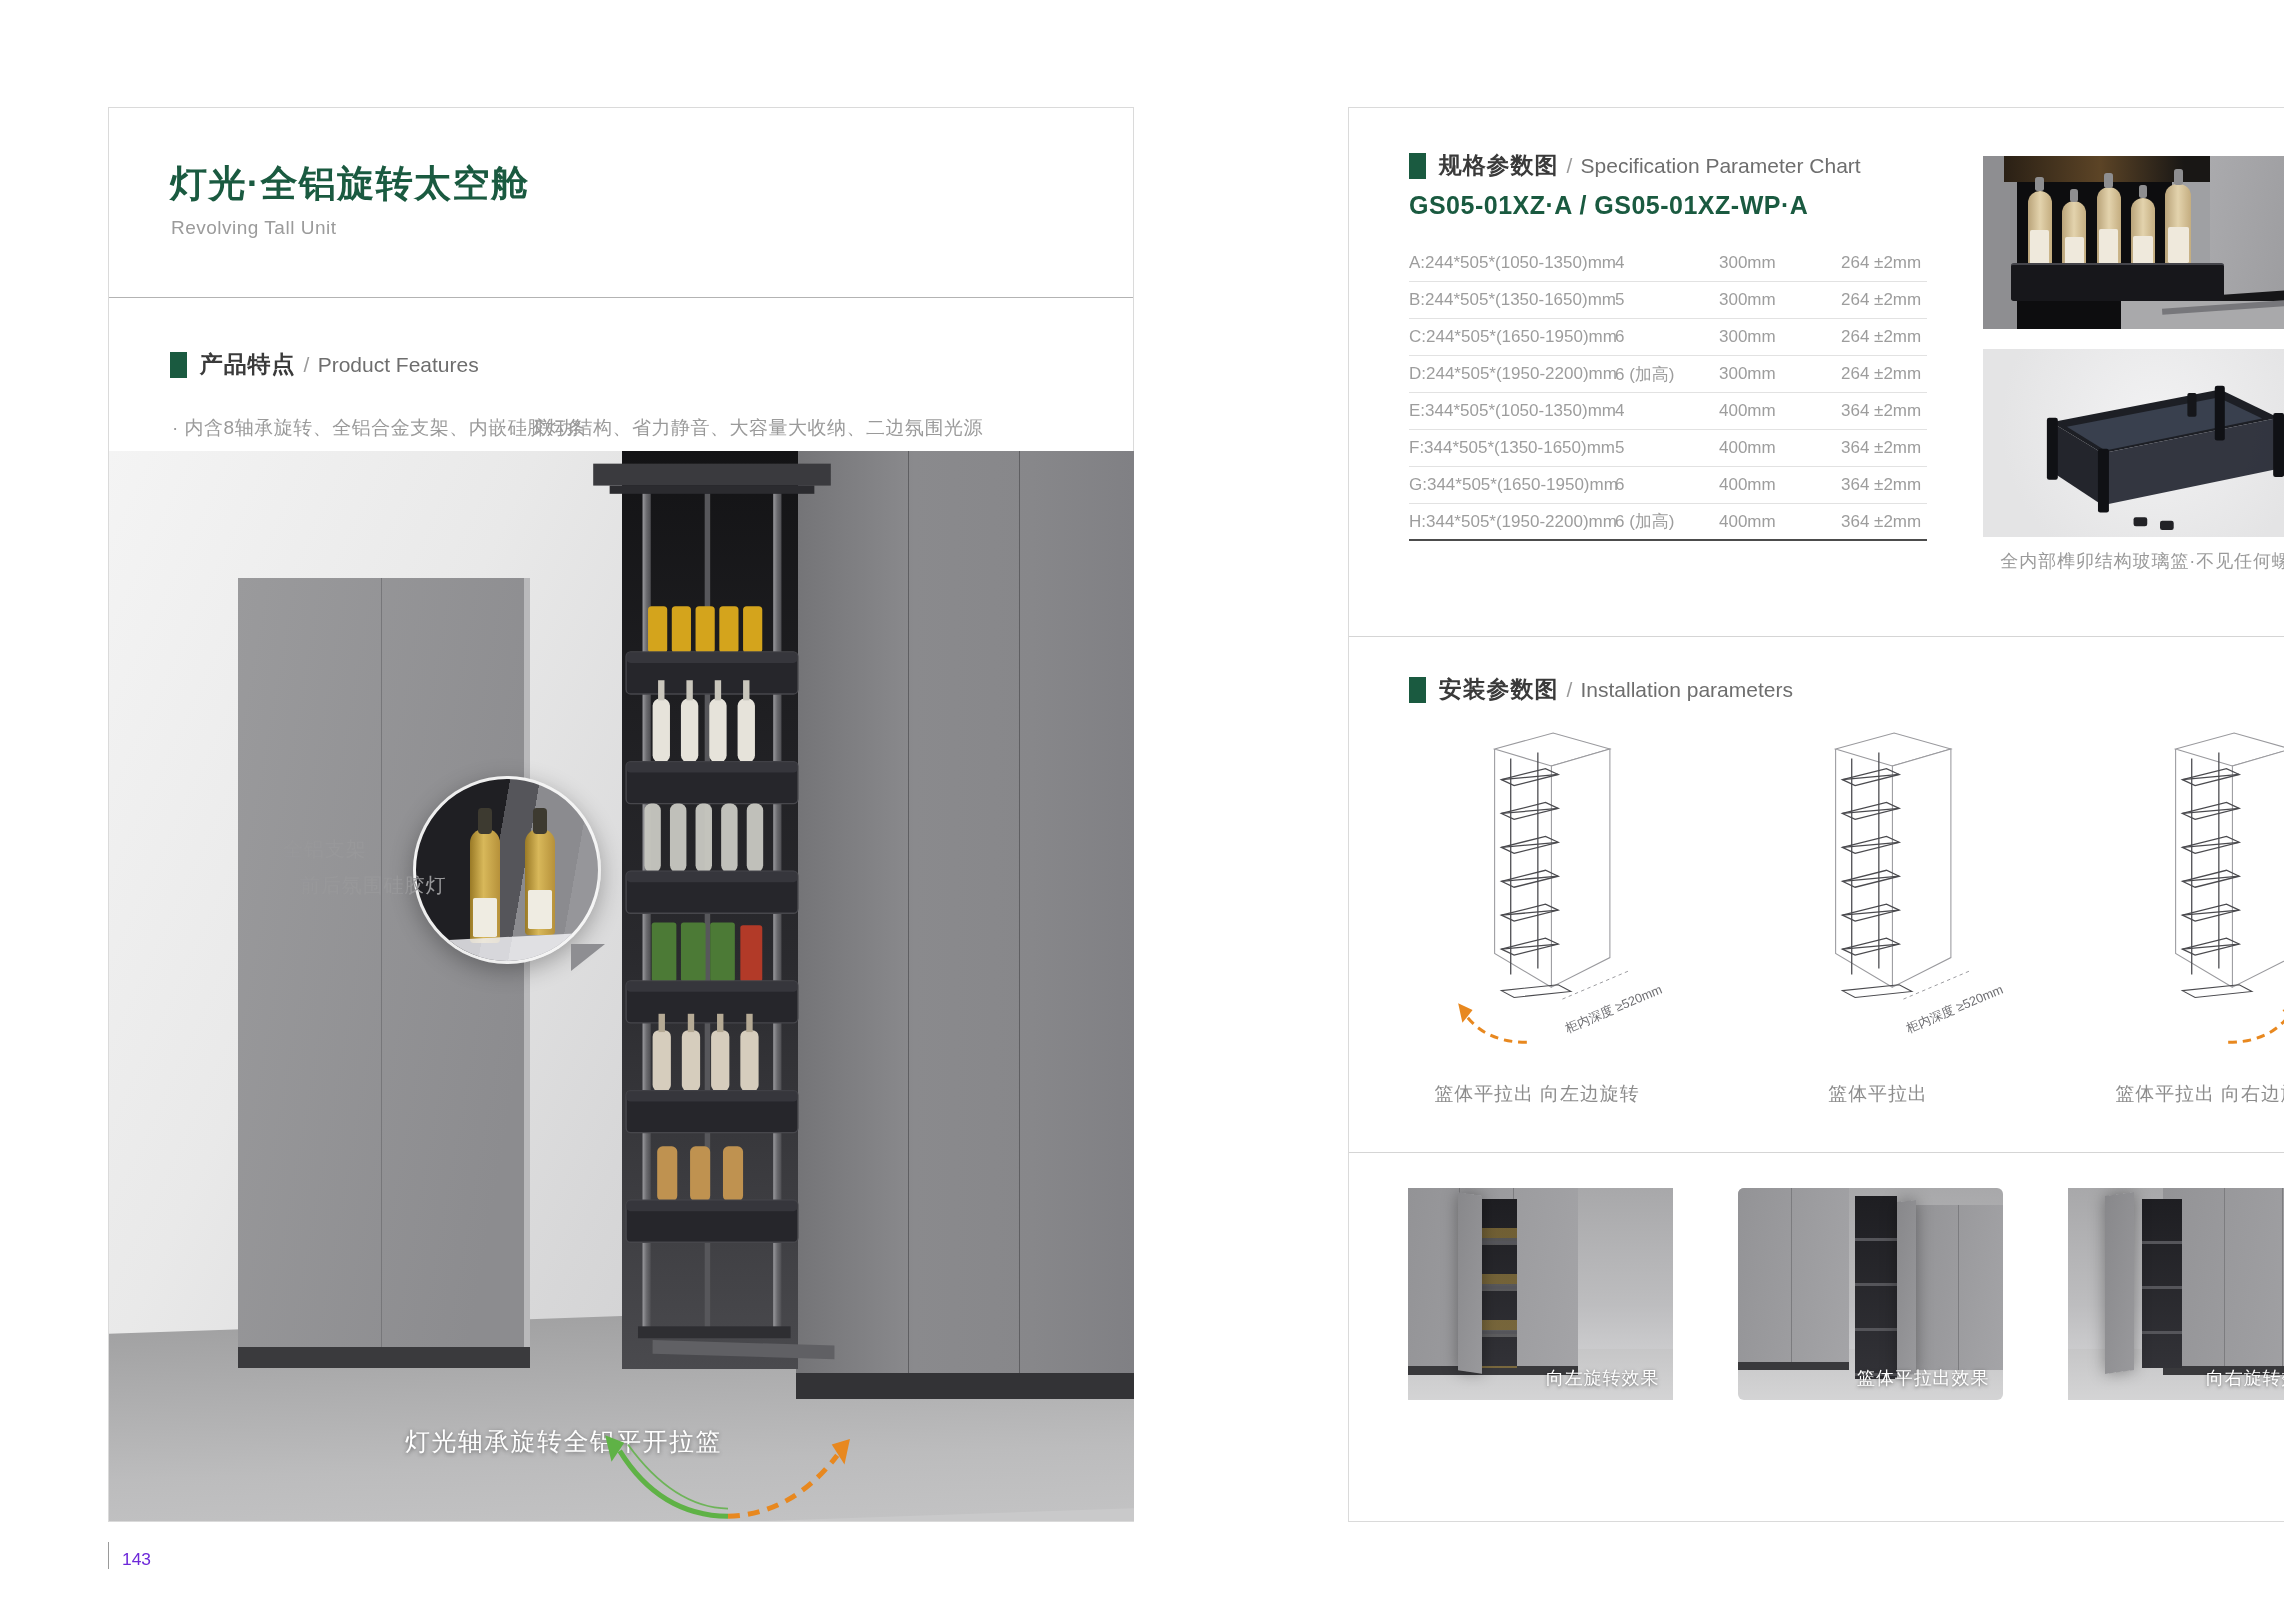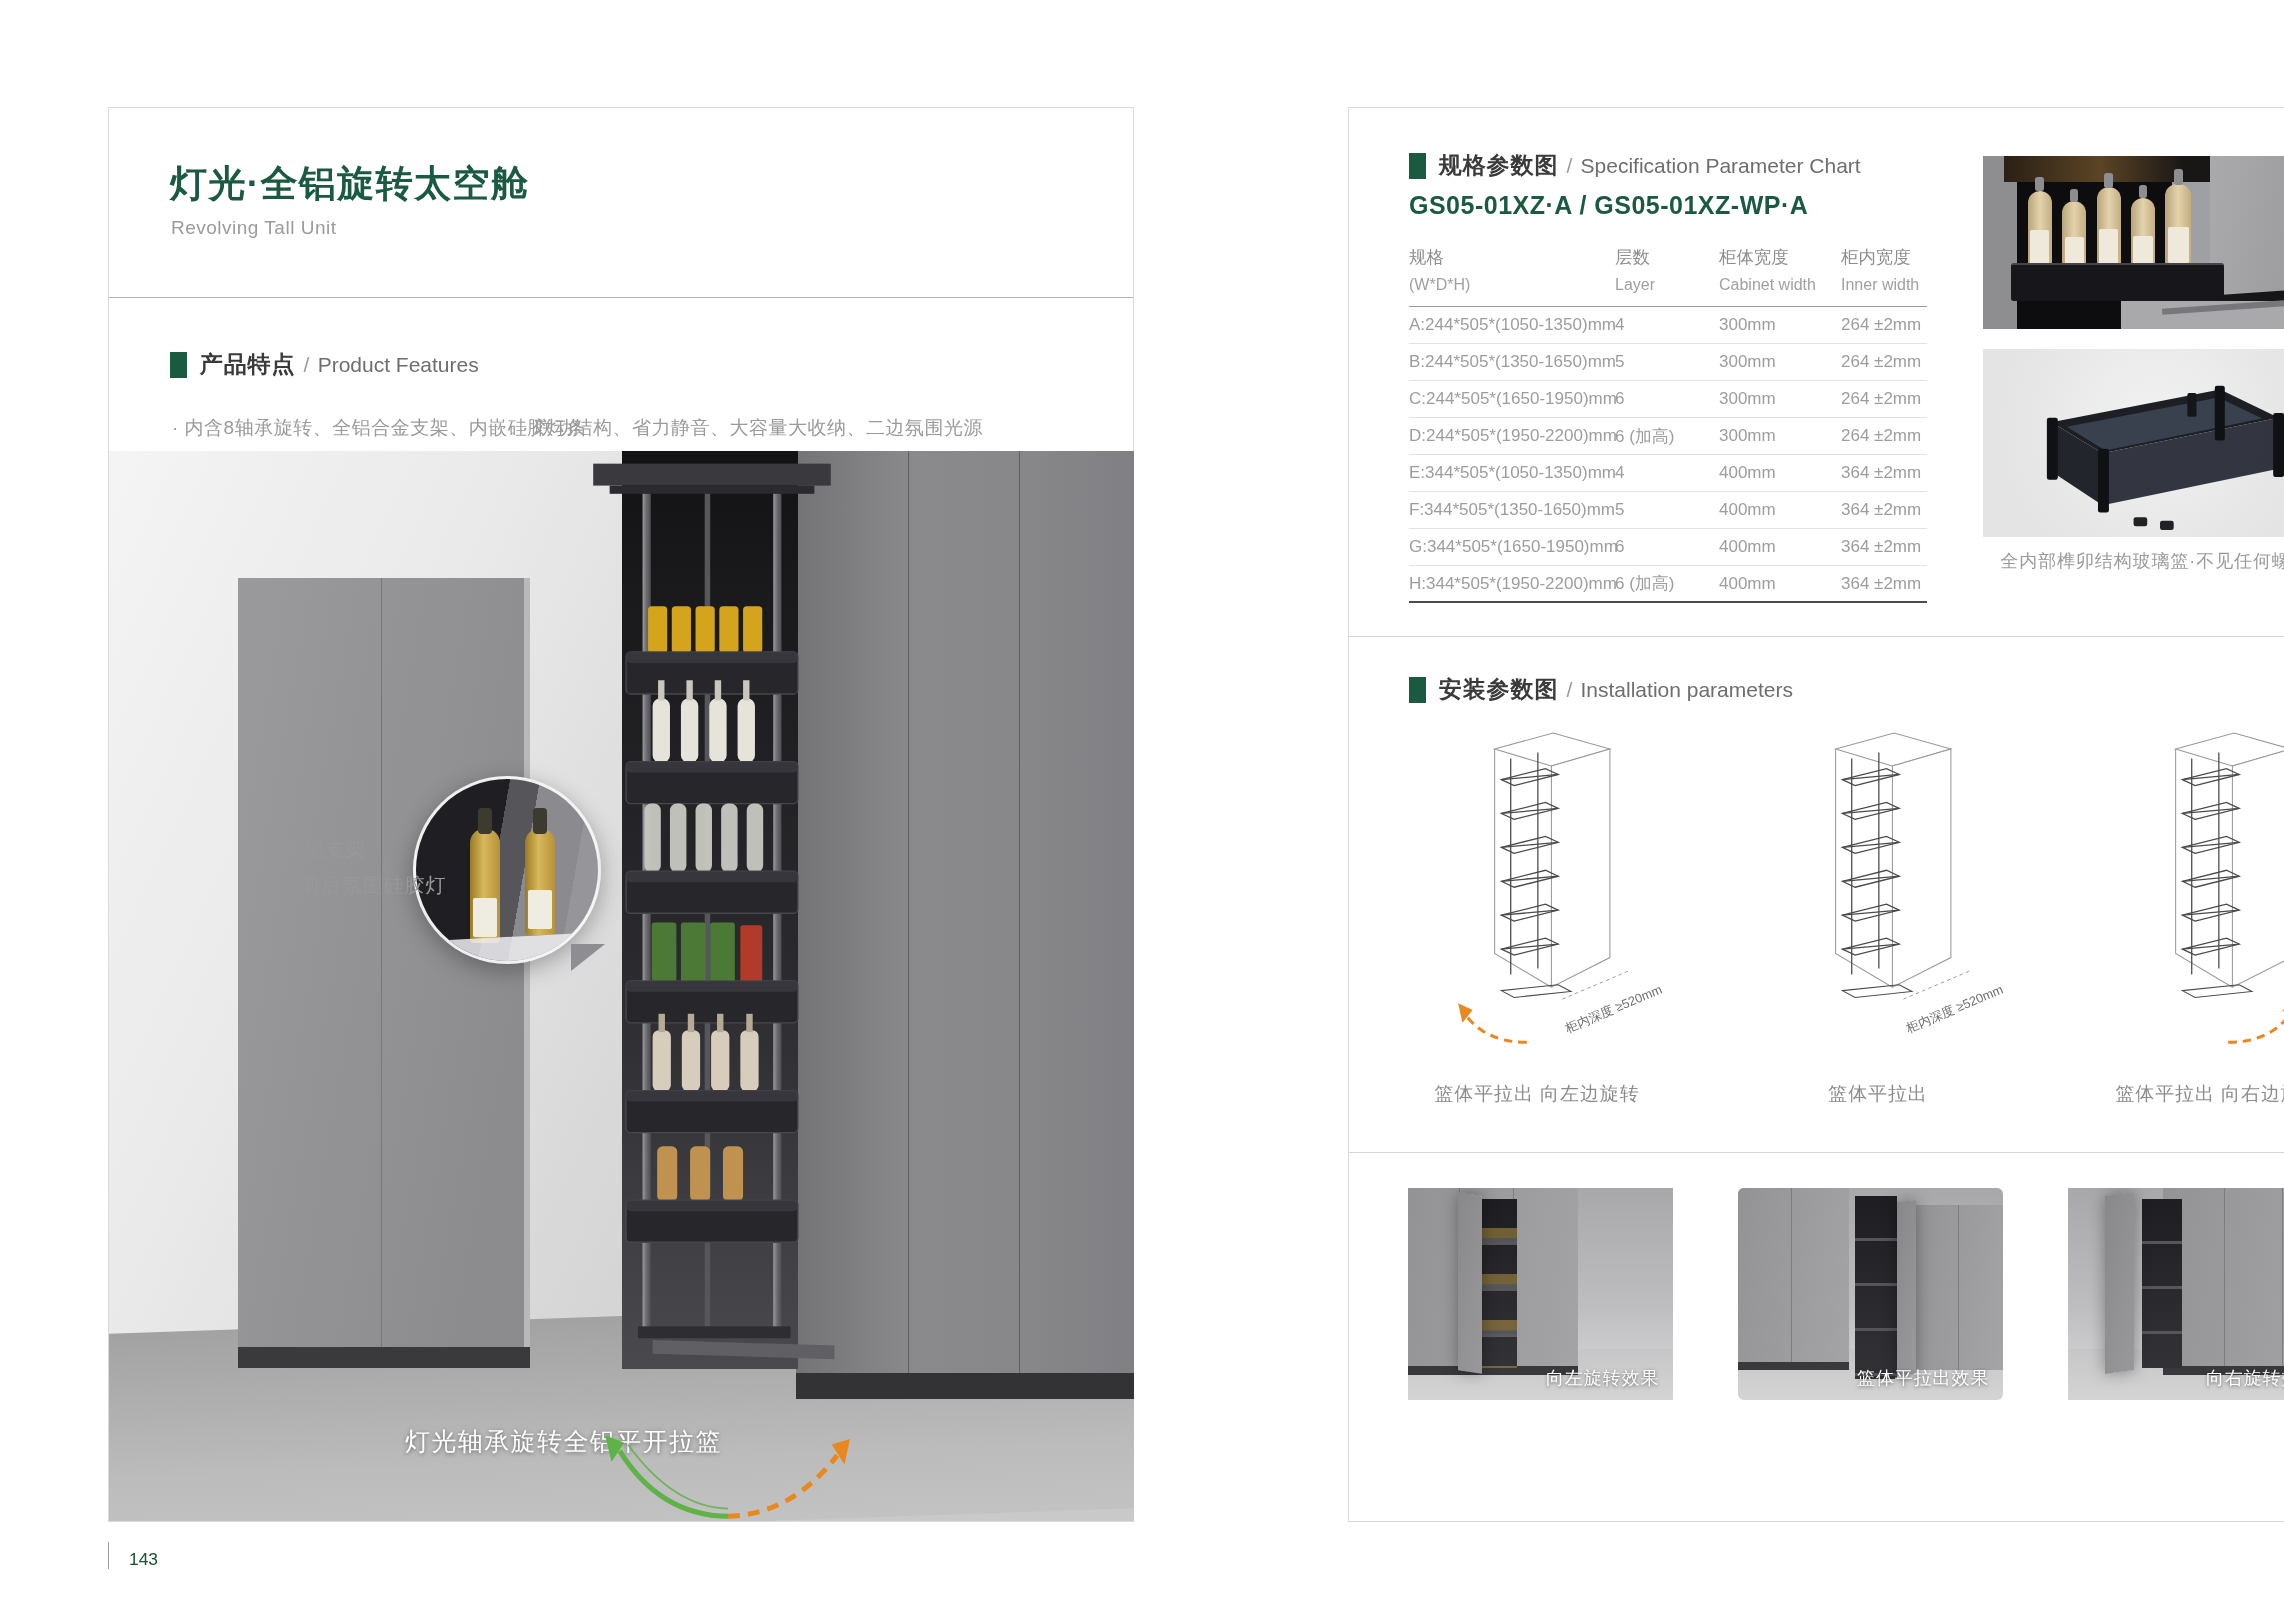--- a/index.html
+++ b/index.html
@@ -93,21 +93,21 @@
   .effect .cabs .s{position:absolute;top:0;width:0.9px;height:100%;background:#7c7c7f;}
   .effect .kick2{position:absolute;height:4%;background:#39393c;}
   .effect .rack{position:absolute;background:linear-gradient(#1e1e22,#323237);}
   .effect .goods{position:absolute;inset:0;
     background:repeating-linear-gradient(to bottom,rgba(0,0,0,0) 0 29px,rgba(208,170,70,.45) 29px 39px,rgba(230,230,225,.25) 39px 46px);}
   .effect .shelves{position:absolute;inset:0;
     background:repeating-linear-gradient(to bottom,rgba(255,255,255,0) 0 42px,#55555a 42px 45px);}
   .effect .door{position:absolute;background:linear-gradient(100deg,#88888b,#99999c);box-shadow:0 0 16.4px rgba(0,0,0,.35);}
   .effect .cap{position:absolute;right:13.7px;bottom:10px;color:#fff;font-size:18px;letter-spacing:0.9px;text-shadow:0 0.9px 3.7px rgba(0,0,0,.55);}
 
-  .pn{font-size:17.4px;color:#14532d;margin-left:7px;}
+  .pn{font-size:17.4px;color:#6d28d9;}
   .pn-line{width:1.4px;height:27px;background:#9a9a9a;}
 </style>
 </head>
 <body>
 
 <div class="canvas">
 
   <div class="card" style="left:108px;top:107px;width:1026px;height:1415px;">
     <div class="abs lp-title">灯光·全铝旋转太空舱</div>
     <div class="abs lp-sub">Revolving Tall Unit</div>
@@ -256,38 +256,20 @@
 
     <div class="abs sec-head" style="left:60px;top:42px;">
       <span class="bullet"></span>
       <span class="cn">规格参数图</span>
       <span class="sep">/</span>
       <span class="en">Specification Parameter Chart</span>
     </div>
     <div class="abs sp-model">GS05-01XZ·A / GS05-01XZ-WP·A</div>
 
     <div class="abs spec-table">
-      <div class="thead">
-        <div class="th">
-            <div class="cn">规格</div>
-            <div class="en">(W*D*H)</div>
-          </div>
-        <div class="th">
-            <div class="cn">层数</div>
-            <div class="en">Layer</div>
-          </div>
-        <div class="th">
-            <div class="cn">柜体宽度</div>
-            <div class="en">Cabinet width</div>
-          </div>
-        <div class="th">
-            <div class="cn">柜内宽度</div>
-            <div class="en">Inner width</div>
-          </div>
-      </div>
       <div class="trow">
           <div class="td">A:244*505*(1050-1350)mm</div>
           <div class="td">4</div>
           <div class="td">300mm</div>
           <div class="td">264 ±2mm</div>
         </div>
       <div class="trow">
           <div class="td">B:244*505*(1350-1650)mm</div>
           <div class="td">5</div>
           <div class="td">300mm</div>

